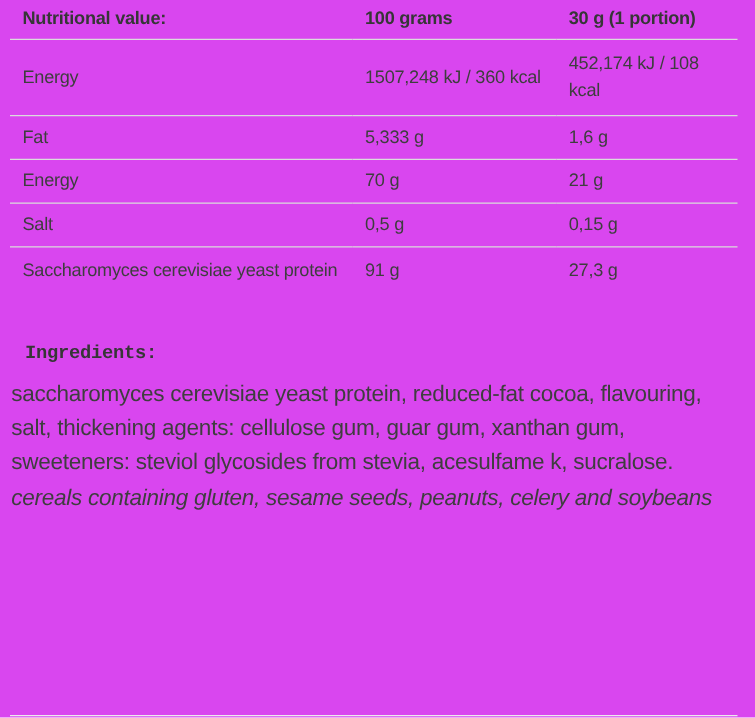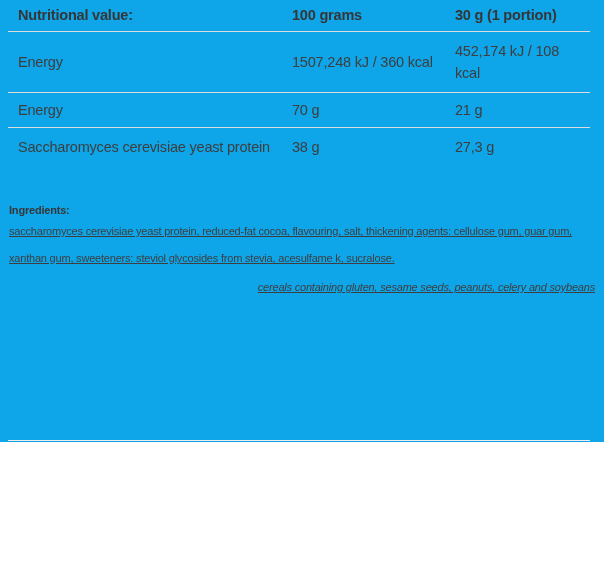--- a/index.html
+++ b/index.html
@@ -4,22 +4,22 @@
 <style>
   html, body {
     margin: 0;
     padding: 0;
     background: #ffffff;
     font-family: "Liberation Sans", sans-serif;
     color: #3e3e3e;
   }
   .page {
     width: 604px;
-    height: 442px;
-    background: #0ea5e9;
+    height: 574px;
+    background: #d946ef;
     overflow: hidden;
     position: relative;
   }
   
   .nv-table {
     border-collapse: collapse;
     table-layout: fixed;
     width: 582px;
     margin-left: 8px;
     margin-top: 0;
@@ -43,38 +43,38 @@
     color: #363636;
     padding-top: 4px;
     padding-bottom: 5px;
   }
   .nv-table tr.tall td { padding-top: 8px; padding-bottom: 8px; }
   .nv-table tr.last td { border-bottom: none; padding-top: 8px; padding-bottom: 8px; }
   .nv-table td.indent { padding-left: 39px; }
   
   .section { margin-left: 9px; margin-right: 9px; }
   .section-heading {
-    font-size: 11px;
+    font-size: 15px;
     font-weight: 700;
     color: #363636;
     letter-spacing: -0.2px;
-    margin: 0;
+    margin: 11px;
+    font-family: Liberation Mono, monospace;
   }
   .ingredients-heading { margin-top: 38px; }
   .section-text {
-    font-size: 11px;
+    font-size: 18px;
     line-height: 27px;
     letter-spacing: -0.2px;
     color: #3e3e3e;
     margin: 2px 0 0 0;
     max-width: 586px;
-    text-decoration: underline;
   }
   .allergens-heading { margin-top: 25px; }
-  .allergens-text { font-style: italic; text-align: right; }
+  .allergens-text { font-style: italic; }
   .bottom-rule {
     position: absolute;
     left: 8px;
     right: 14px;
     bottom: 1px;
     border-bottom: 1px solid #ececec;
   }
 </style>
 </head>
 <body>
@@ -94,27 +94,37 @@
         <th>30 g (1 portion)</th>
       </tr>
     </thead>
     <tbody>
       <tr class="tall">
         <td>Energy</td>
         <td>1507,248 kJ / 360 kcal</td>
         <td>452,174 kJ / 108 kcal</td>
       </tr>
       <tr>
+        <td>Fat</td>
+        <td>5,333 g</td>
+        <td>1,6 g</td>
+      </tr>
+      <tr>
         <td>Energy</td>
         <td>70 g</td>
         <td>21 g</td>
       </tr>
+      <tr>
+        <td>Salt</td>
+        <td>0,5 g</td>
+        <td>0,15 g</td>
+      </tr>
       <tr class="last">
         <td>Saccharomyces cerevisiae yeast protein</td>
-        <td>38 g</td>
+        <td>91 g</td>
         <td>27,3 g</td>
       </tr>
     </tbody>
   </table>
 
   <div class="section">
     <h3 class="section-heading ingredients-heading">Ingredients:</h3>
     <p class="section-text">saccharomyces cerevisiae yeast protein, reduced-fat cocoa, flavouring, salt, thickening agents: cellulose gum, guar gum, xanthan gum, sweeteners: steviol glycosides from stevia, acesulfame k, sucralose.</p>
   </div>
 

